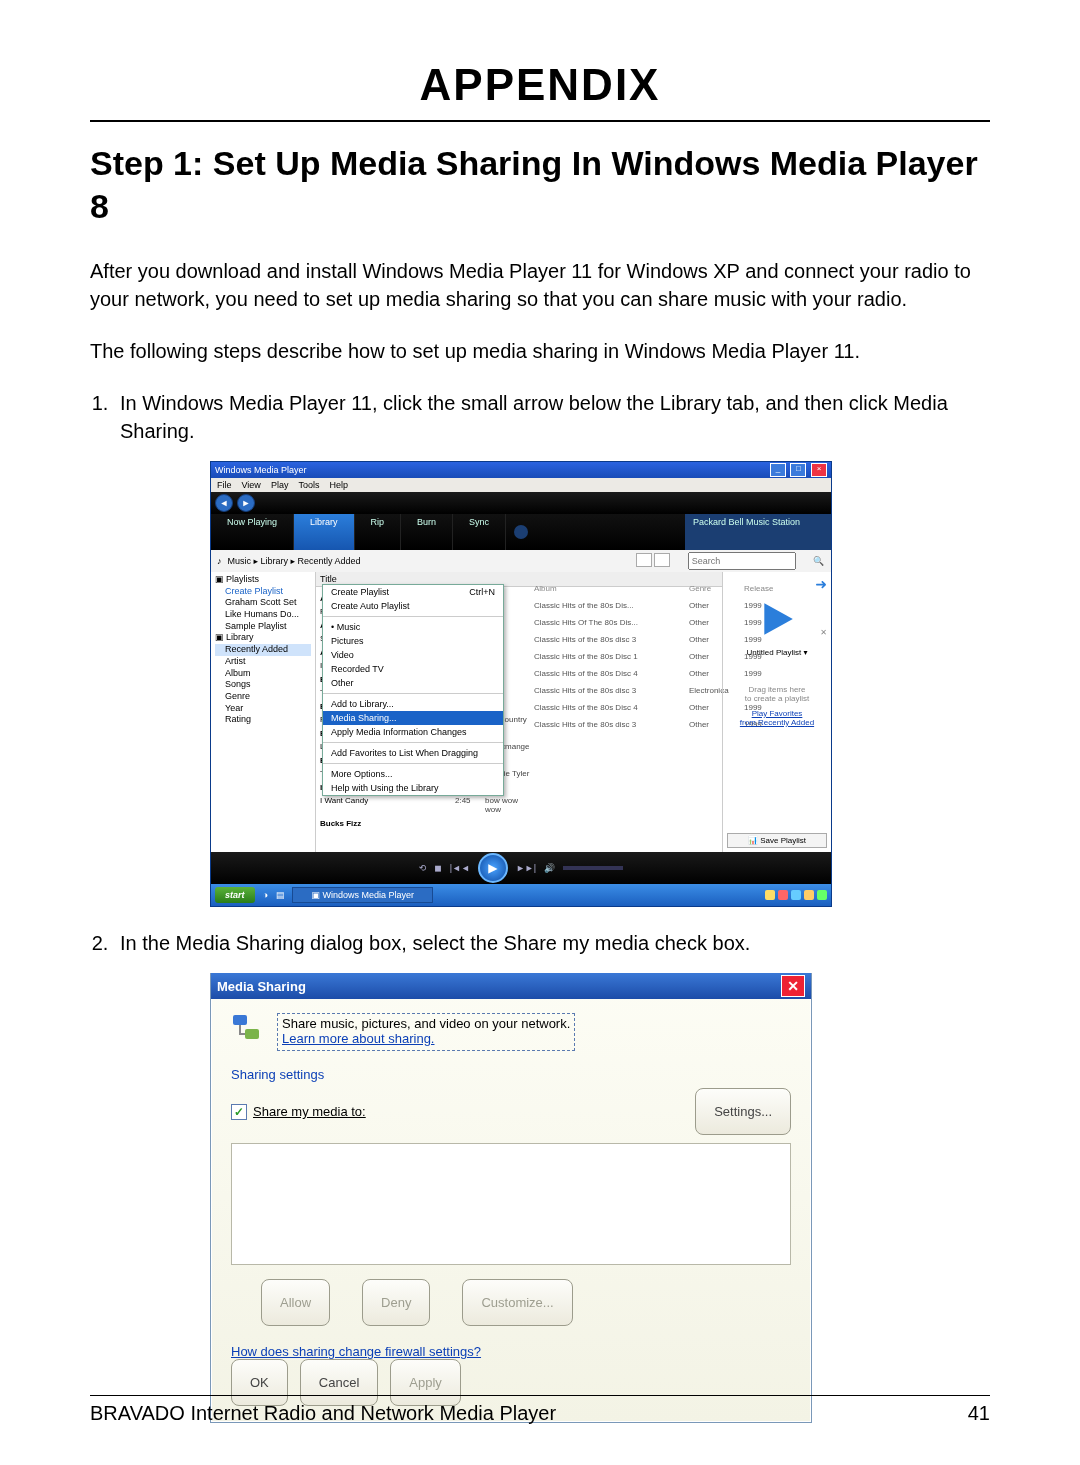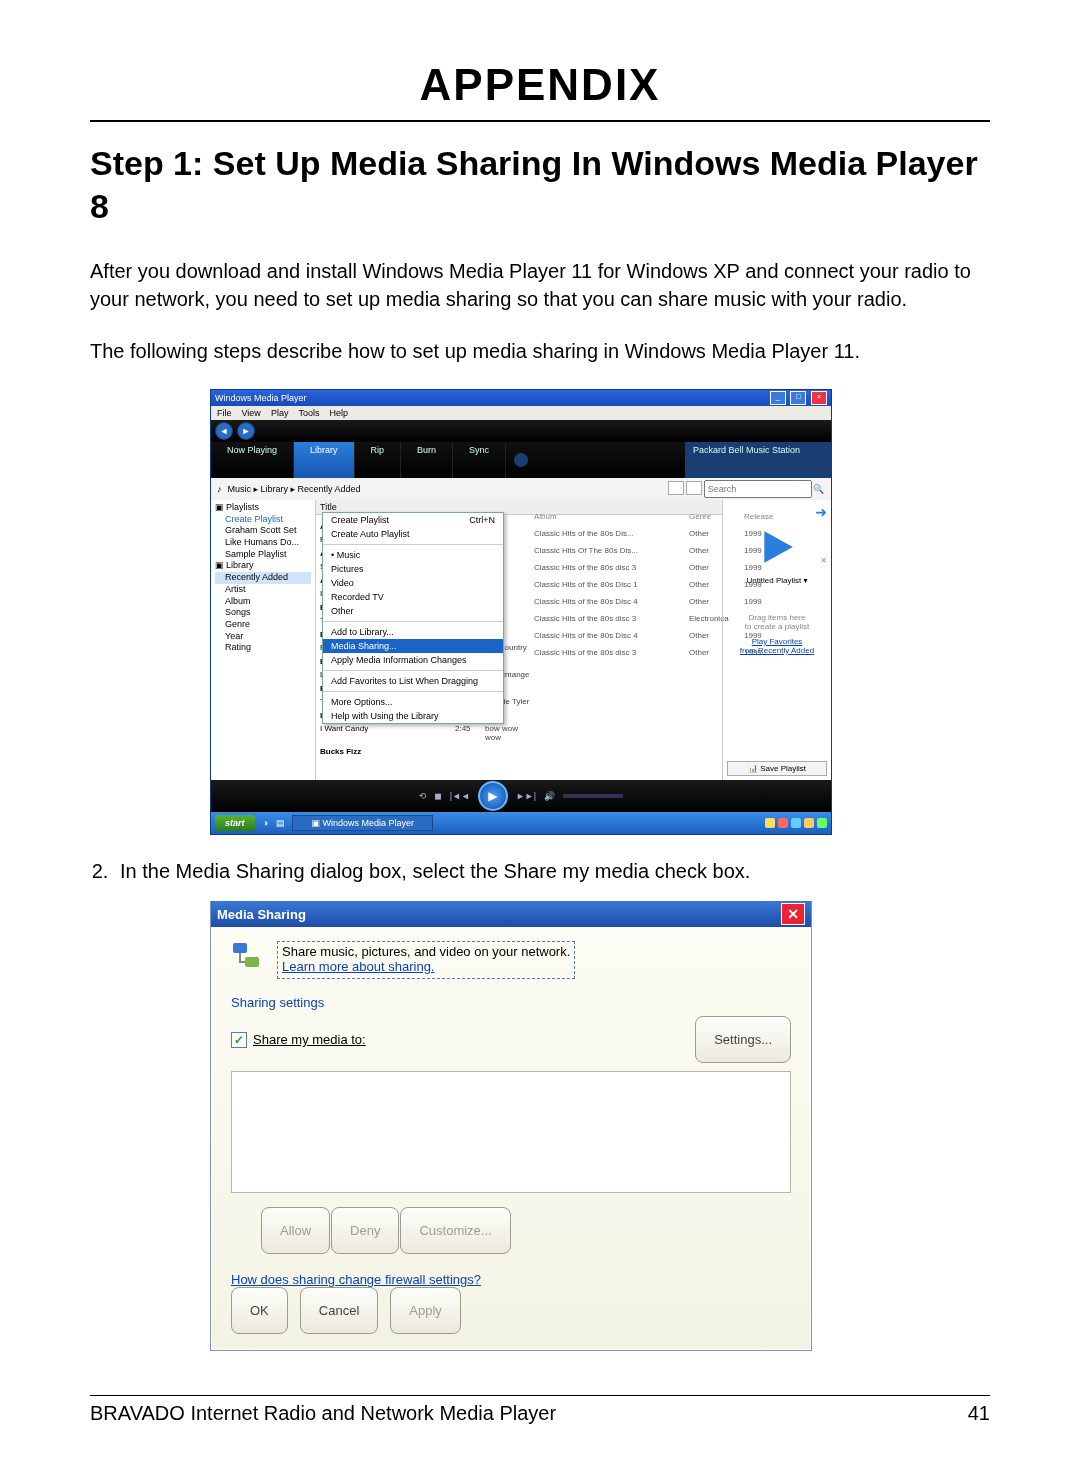--- a/index.html
+++ b/index.html
@@ -123,21 +123,21 @@
     margin-left:auto; padding:3px 8px;
     background:#1b3e72; width:130px;
   }
   .wmp .crumb {
     display:flex; align-items:center;
     background:#f3f3f3;
     padding:2px 6px;
     gap:6px;
   }
   .wmp .crumb .search {
-    margin-left:auto; display:flex; gap:2px; align-items:center;
+    margin-left:auto; display:flex; gap:18px; align-items:center;
   }
   .wmp .crumb .search input {
     width:100px; height:12px; font-size:9px;
   }
   .wmp .crumb .btns span{
     display:inline-block;width:14px;height:12px;border:1px solid #aaa;background:#fff;margin-left:2px;
   }
   .wmp .main {
     display:flex;
     height: 280px;
@@ -286,21 +286,21 @@
   .dlg .grp-label{ color:#0b3fb6; margin:6px 0; }
   .dlg .box {
     height:120px;border:1px solid #b8b8a8;background:#fff;margin:8px 0 10px 0;
   }
   .dlg .toprow{display:flex;align-items:center;justify-content:space-between;}
   .dlg .toprow label{display:flex;align-items:center;gap:6px;}
   .dlg .toprow .chk{
     width:14px;height:14px;border:1px solid #5a7ab0;background:#fff;
     display:flex;align-items:center;justify-content:center;color:#2a9a2a;font-size:12px;font-weight:bold;
   }
-  .dlg .btns{display:flex;gap:1px;justify-content:flex-start;padding:4px 0 18px 30px;}
+  .dlg .btns{display:flex;gap:32px;justify-content:flex-start;padding:4px 0 18px 30px;}
   .dlg .footer{display:flex;align-items:flex-start;justify-content:space-between;flex-direction:column;}
   .dlg .footer a{color:#0b3fb6;text-decoration:underline;}
   .dlg .footer .btns2{display:flex;gap:12px;}
   .dlg button, .dlg .fakebtn{
     font-family:inherit;font-size:13px;
     padding:15px 18px;background:linear-gradient(#fdfdfa,#eceadd);
     border:1px solid #9c9c8c;border-radius:8px;
     color:#444;
   }
   .dlg .dis{color:#9e9e90;}
@@ -318,20 +318,23 @@
 <body>
 
 <div class="page">
   <h1 class="title">APPENDIX</h1>
   <hr class="rule">
   <h2 class="step">Step 1: Set Up Media Sharing In Windows Media Player 8</h2>
 
   <p class="body">After you download and install Windows Media Player 11 for Windows XP and connect your radio to your network, you need to set up media sharing so that you can share music with your radio.</p>
   <p class="body">The following steps describe how to set up media sharing in Windows Media Player 11.</p>
 
+  <ol class="steps">
+    <li>In Windows Media Player 11, click the small arrow below the Library tab, and then click Media Sharing.</li>
+  </ol>
 
   <div class="fig">
     <div class="wmp">
       <div class="titlebar">
         <span>Windows Media Player</span>
         <span class="winbtns">
           <span>_</span>
           <span>□</span>
           <span class="close">×</span>
         </span>

